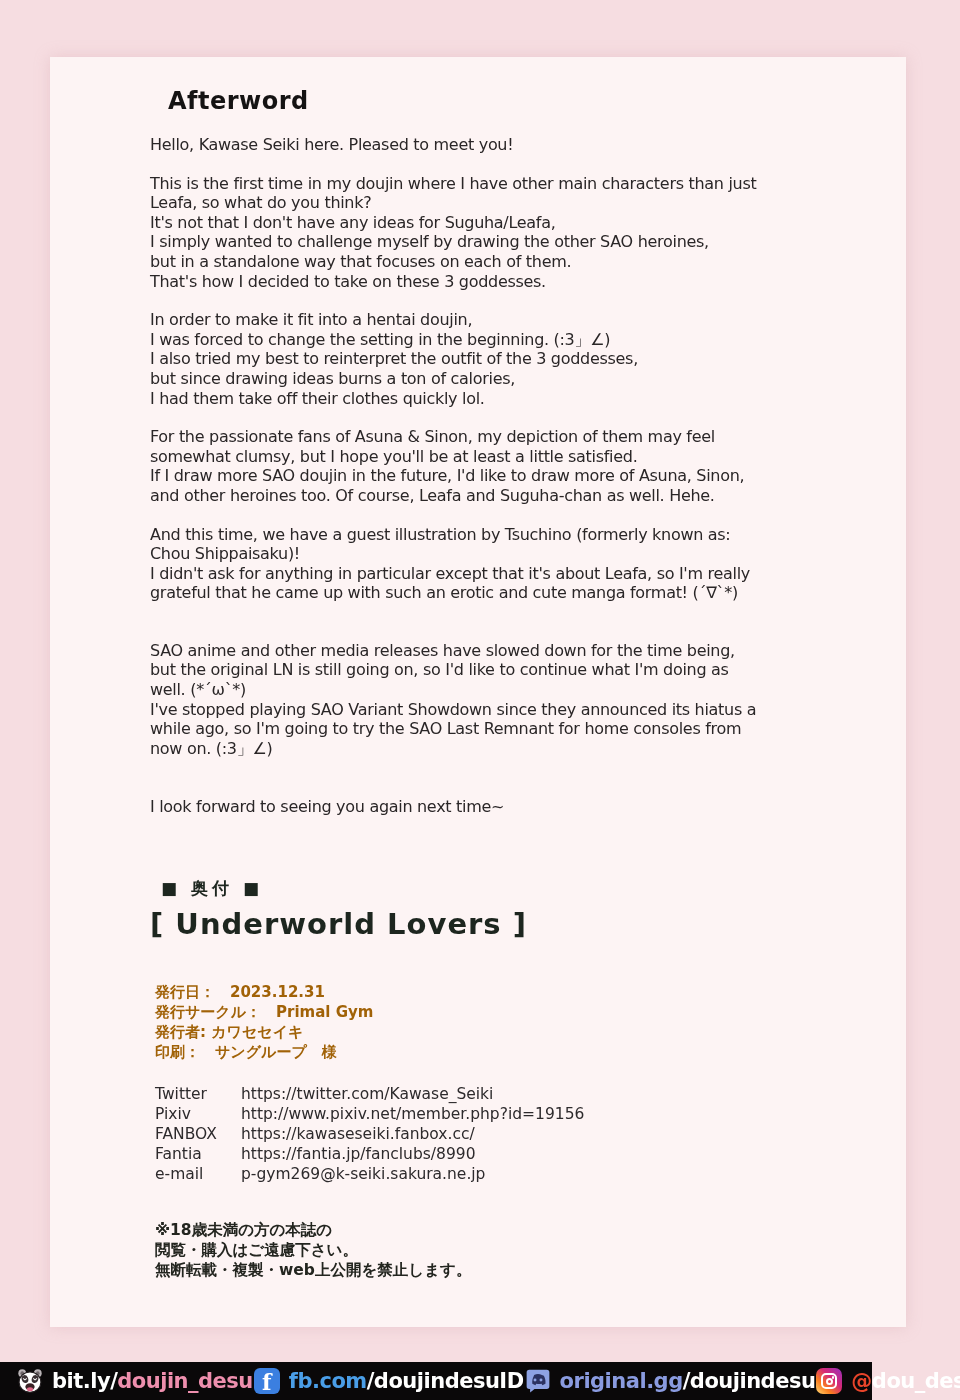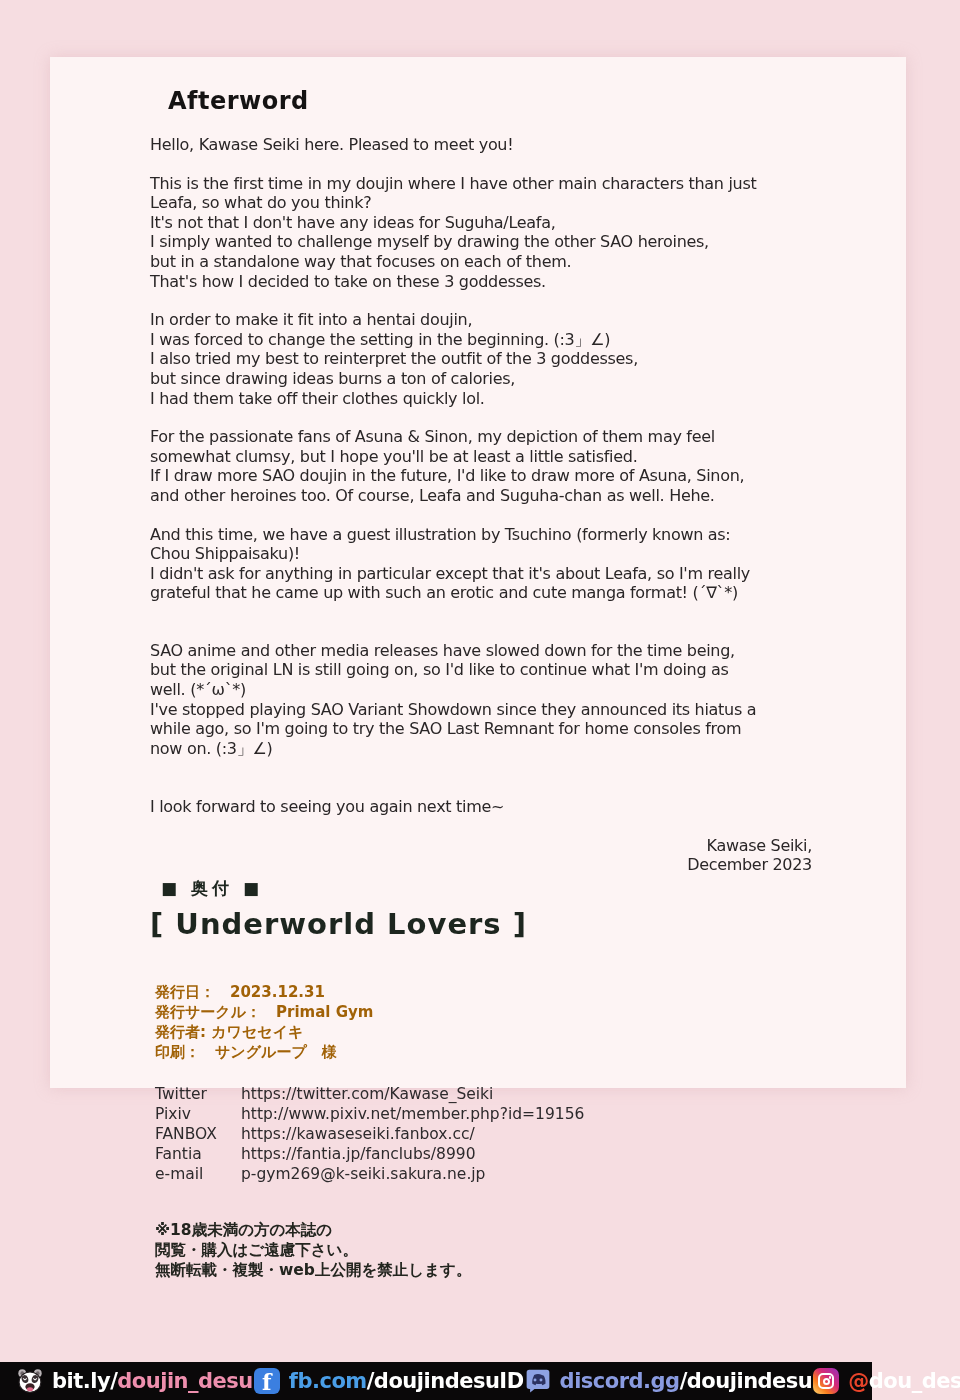--- a/index.html
+++ b/index.html
@@ -7,21 +7,21 @@
     --footer-bg:#0a0809; --pink-handle:#ee8fae; --fb-blue:#4a9ee8;
     --discord-blue:#8a9be0; --insta-red:#e8442a; --white:#ffffff;
   }
   *{margin:0;padding:0;box-sizing:border-box;}
   html,body{width:960px;height:1400px;}
   body{
     position:relative;background:var(--bg-pink);overflow:hidden;
     font-family:"DejaVu Sans",sans-serif;color:var(--text);
   }
   .page{
-    position:absolute;left:50px;top:57px;width:856px;height:1031px;
+    position:absolute;left:50px;top:57px;width:856px;height:1270px;
     background:var(--page-bg);box-shadow:0 0 14px rgba(210,160,170,.35);
   }
   .heading{
     position:absolute;left:118px;top:30px;
     font-size:24px;font-weight:bold;letter-spacing:.5px;color:#151313;
   }
   .body-text{position:absolute;left:100px;top:78px;width:726px;}
   .body-text p{font-size:16px;line-height:19.6px;letter-spacing:-0.3px;
     margin:0 0 19px;white-space:nowrap;}
   .body-text p.gap-large{margin-bottom:38px;}
@@ -73,21 +73,20 @@
 
   <div class="body-text">
 
   <p><span>Hello, Kawase Seiki here. Pleased to meet you!</span></p>
       <p><span>This is the first time in my doujin where I have other main characters than just</span><br><span>Leafa, so what do you think?</span><br><span>It's not that I don't have any ideas for Suguha/Leafa,</span><br><span>I simply wanted to challenge myself by drawing the other SAO heroines,</span><br><span>but in a standalone way that focuses on each of them.</span><br><span>That's how I decided to take on these 3 goddesses.</span></p>
       <p><span>In order to make it fit into a hentai doujin,</span><br><span>I was forced to change the setting in the beginning. (:3」∠)</span><br><span>I also tried my best to reinterpret the outfit of the 3 goddesses,</span><br><span>but since drawing ideas burns a ton of calories,</span><br><span>I had them take off their clothes quickly lol.</span></p>
       <p><span>For the passionate fans of Asuna &amp; Sinon, my depiction of them may feel</span><br><span>somewhat clumsy, but I hope you'll be at least a little satisfied.</span><br><span>If I draw more SAO doujin in the future, I'd like to draw more of Asuna, Sinon,</span><br><span>and other heroines too. Of course, Leafa and Suguha-chan as well. Hehe.</span></p>
       <p class="gap-large"><span>And this time, we have a guest illustration by Tsuchino (formerly known as:</span><br><span>Chou Shippaisaku)!</span><br><span>I didn't ask for anything in particular except that it's about Leafa, so I'm really</span><br><span>grateful that he came up with such an erotic and cute manga format! (´∇`*)</span></p>
       <p><span>SAO anime and other media releases have slowed down for the time being,</span><br><span>but the original LN is still going on, so I'd like to continue what I'm doing as</span><br><span>well. (*´ω`*)</span><br><span>I've stopped playing SAO Variant Showdown since they announced its hiatus a</span><br><span>while ago, so I'm going to try the SAO Last Remnant for home consoles from</span><br><span>now on. (:3」∠)</span></p>
       <p><br><span>I look forward to seeing you again next time~</span></p>
-      <div class="signature"><span>Kawase Seiki,</span><br><span>December 2023</span></div>
     </div>
 
   <div class="colophon-header">■ 奥付 ■</div>
   <h2 class="book-title">[ Underworld Lovers ]</h2>
 
   <ul class="colophon-info">
       <li>発行日：　2023.12.31</li>
       <li>発行サークル：　Primal Gym</li>
       <li>発行者: カワセセイキ</li>
       <li>印刷：　サングループ　様</li>
@@ -153,21 +152,21 @@
 
   <div class="footer-item fi-3">
     <span class="icon">
       <svg viewBox="0 0 32 32" width="28" height="28">
         <path d="M6 3 h20 a3 3 0 0 1 3 3 v16 a3 3 0 0 1 -3 3 h-14 l-5 4 v-4 h-1 a3 3 0 0 1 -3 -3 v-16 a3 3 0 0 1 3 -3 z" fill="#8ea2e3"></path>
         <path d="M11.5 9 c3 -1.2 6 -1.2 9 0 l2.2 1 c1.6 3 2.2 6 1.8 9 l-3.5 1.8 l-1 -1.8 c-1.8 .6 -4.2 .6 -6 0 l-1 1.8 l-3.5 -1.8 c-.4 -3 .2 -6 1.8 -9 z" fill="#2c3261"></path>
         <circle cx="12.6" cy="14.8" r="1.7" fill="#8ea2e3"></circle>
         <circle cx="19.4" cy="14.8" r="1.7" fill="#8ea2e3"></circle>
       </svg>
     </span>
-    <span class="txt"><span class="prefix">discord.gg</span><span class="handle">/doujindesu</span></span>
+    <span class="txt"><span class="prefix">original.gg</span><span class="handle">/doujindesu</span></span>
   </div>
 
   <div class="footer-item fi-4">
     <span class="icon">
       <span class="insta-badge">
           <span class="insta-cam">
             <span class="insta-lens"></span>
             <span class="insta-dot"></span>
           </span>
         </span>

